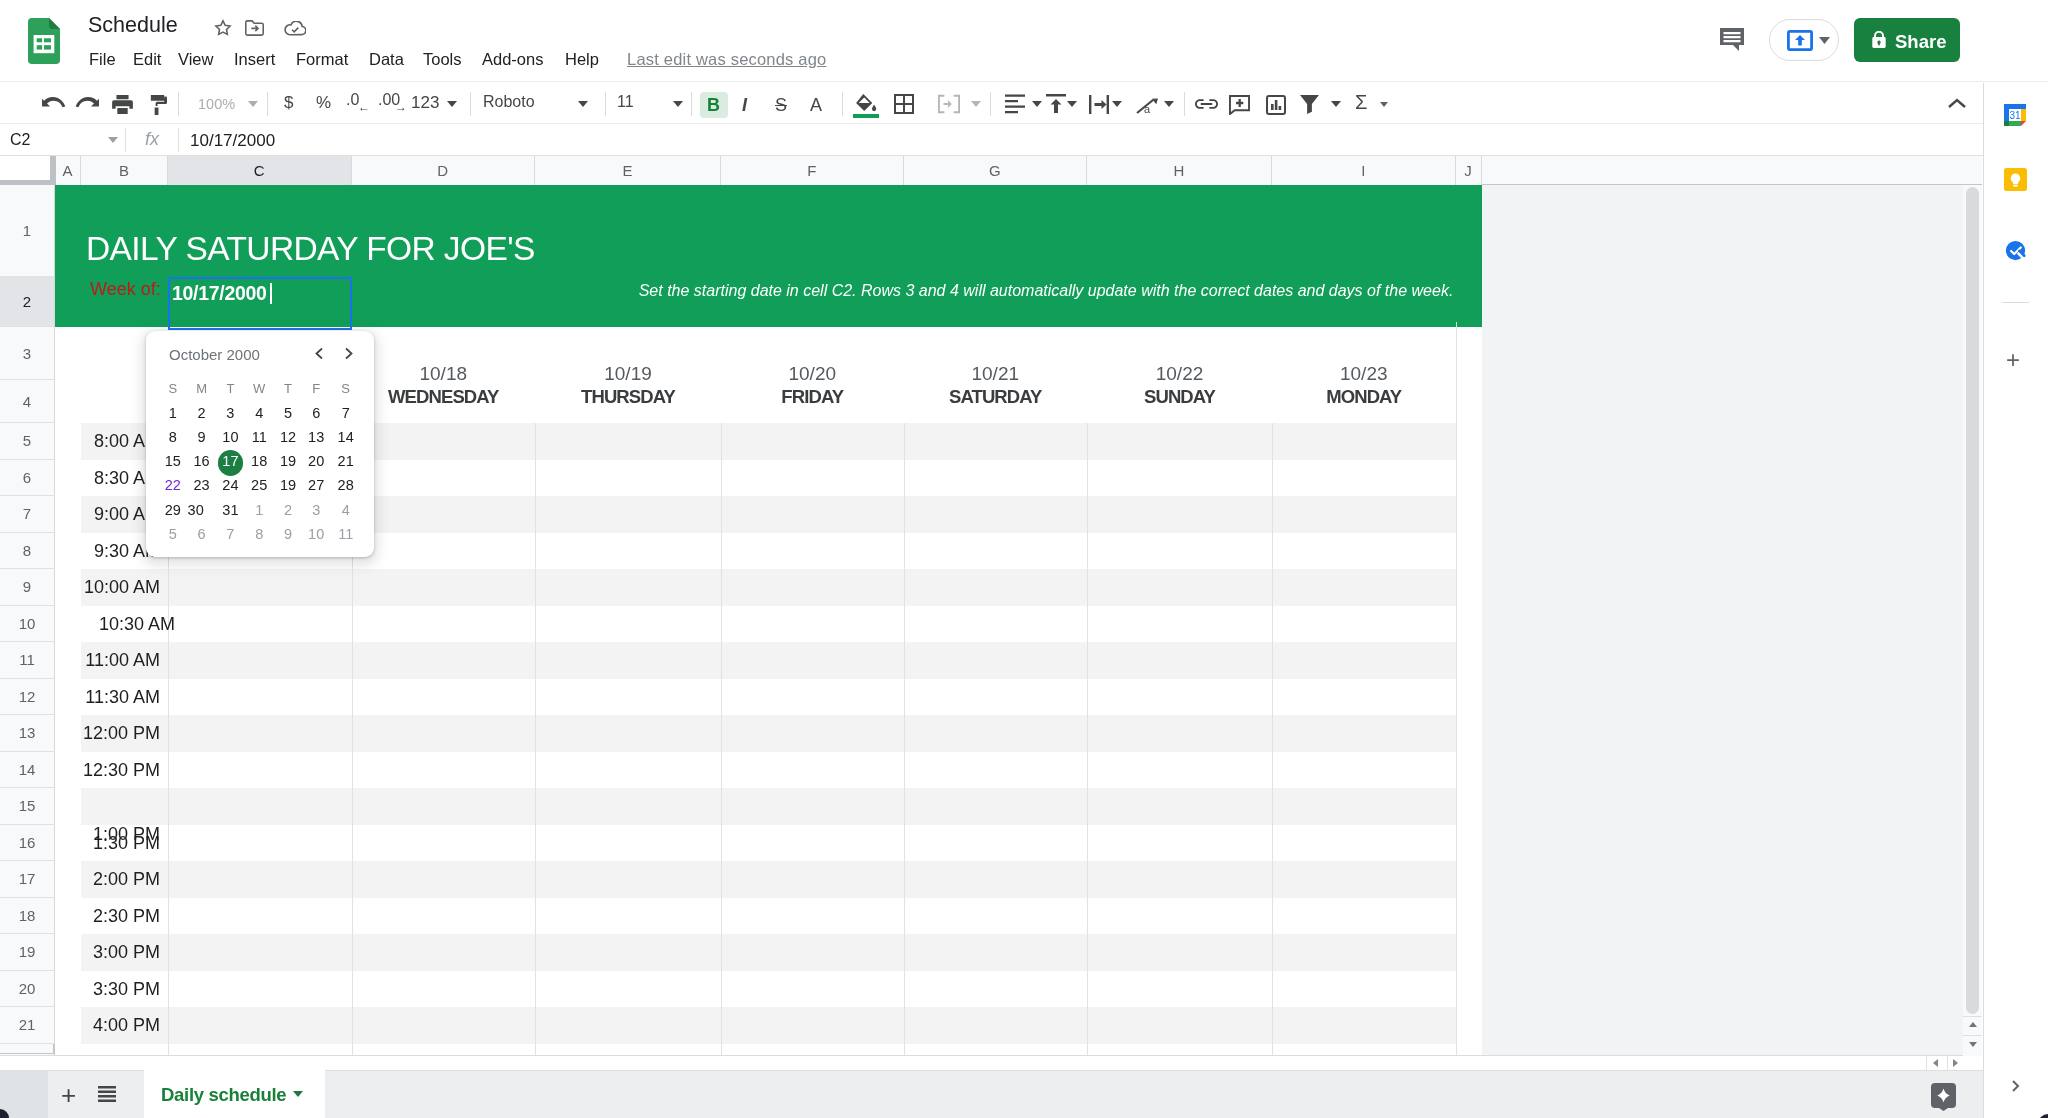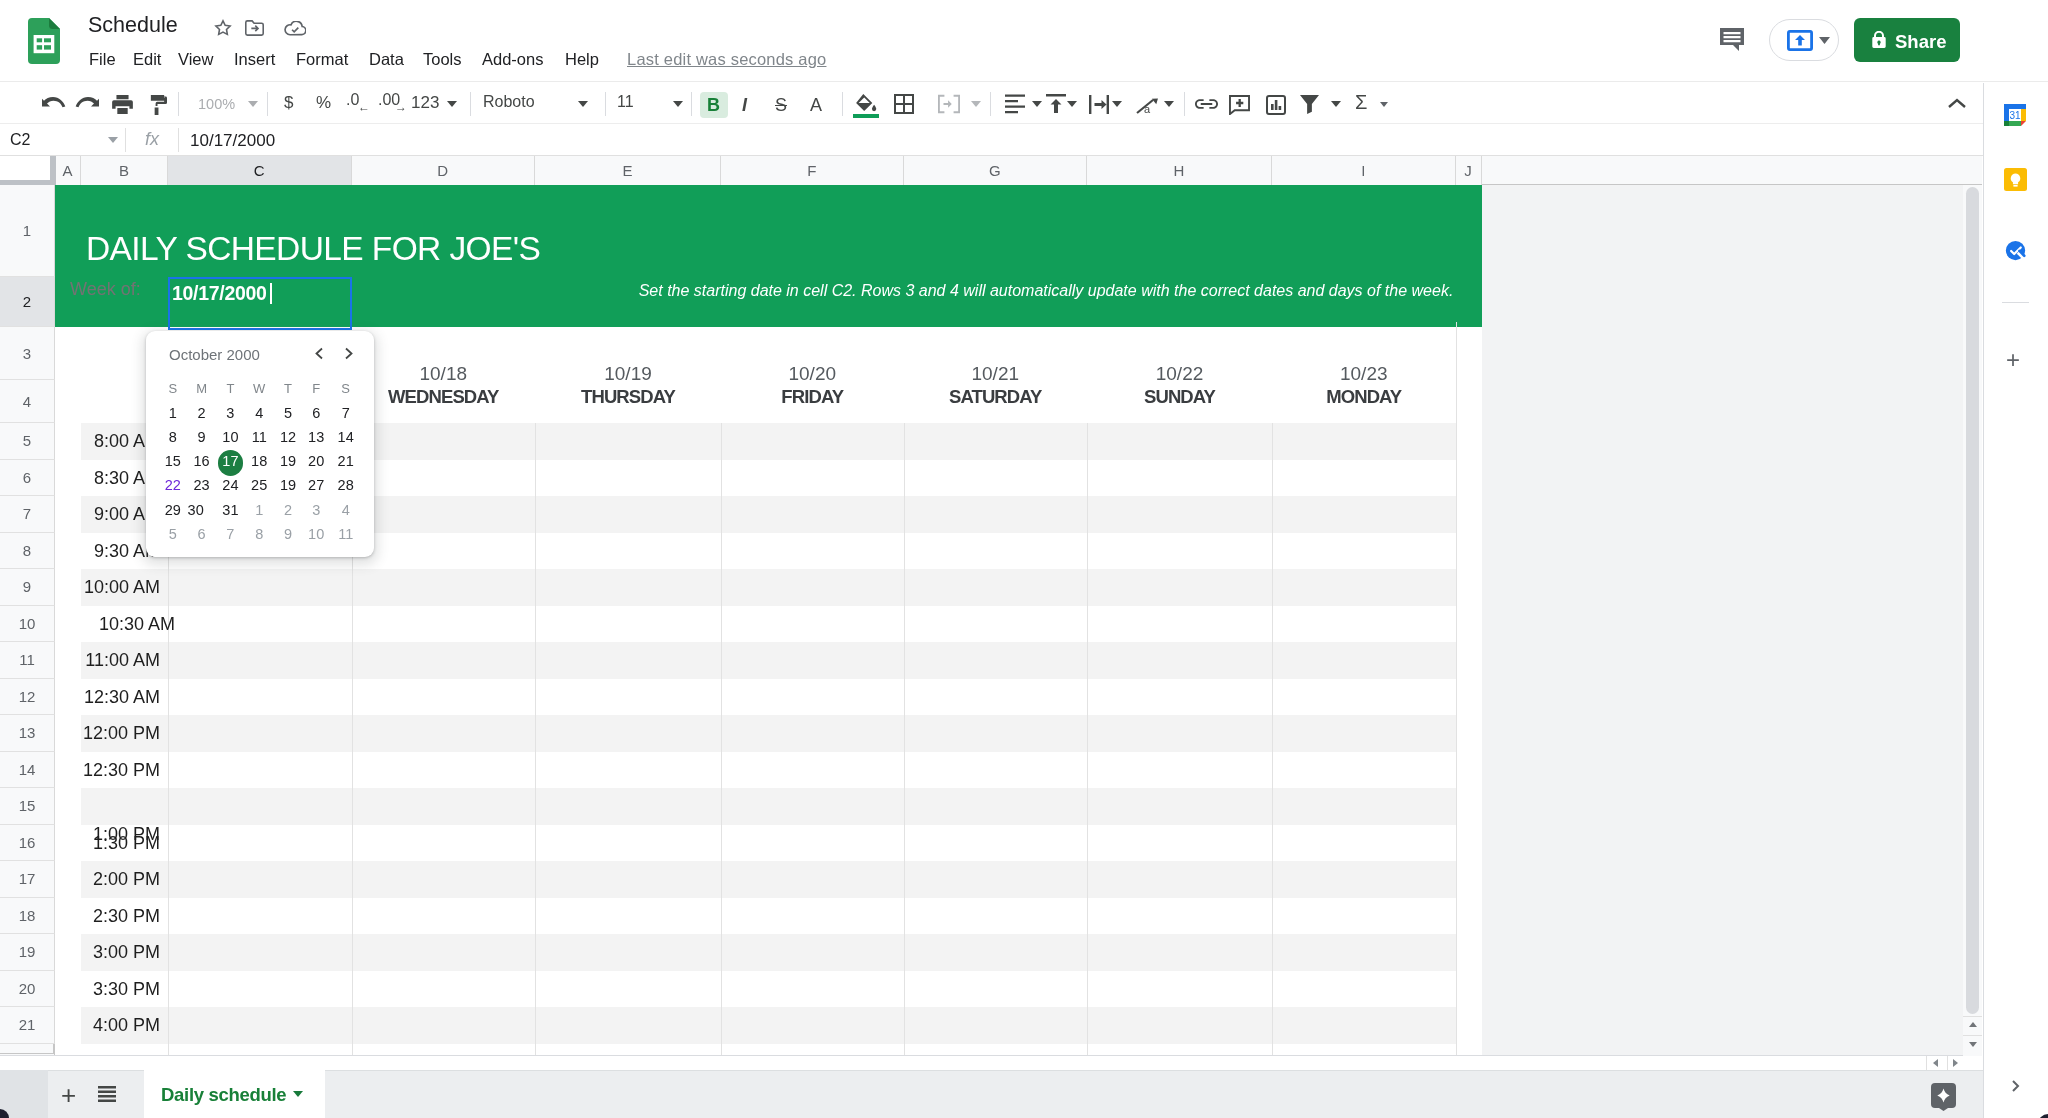--- a/index.html
+++ b/index.html
@@ -236,21 +236,21 @@
 <div class="daylbl" style="left:1087px;width:185px;top:386px;">SUNDAY</div>
 <div class="datelbl" style="left:1272px;width:183.5px;top:362.5px;">10/23</div>
 <div class="daylbl" style="left:1272px;width:183.5px;top:386px;">MONDAY</div>
 <div class="timelbl" style="top:423.0px;height:36.5px;line-height:36.5px;">8:00 AM</div>
 <div class="timelbl" style="top:459.5px;height:36.5px;line-height:36.5px;">8:30 AM</div>
 <div class="timelbl" style="top:496.0px;height:36.5px;line-height:36.5px;">9:00 AM</div>
 <div class="timelbl" style="top:532.5px;height:36.5px;line-height:36.5px;">9:30 AM</div>
 <div class="timelbl" style="top:569.0px;height:36.5px;line-height:36.5px;">10:00 AM</div>
 <div class="timelbl" style="top:605.5px;height:36.5px;line-height:36.5px;margin-left:15px;">10:30 AM</div>
 <div class="timelbl" style="top:642.0px;height:36.5px;line-height:36.5px;">11:00 AM</div>
-<div class="timelbl" style="top:678.5px;height:36.5px;line-height:36.5px;">12:30 AM</div>
+<div class="timelbl" style="top:678.5px;height:36.5px;line-height:36.5px;">11:30 AM</div>
 <div class="timelbl" style="top:715.0px;height:36.5px;line-height:36.5px;">12:00 PM</div>
 <div class="timelbl" style="top:751.5px;height:36.5px;line-height:36.5px;">12:30 PM</div>
 <div class="timelbl" style="top:788.0px;height:36.5px;line-height:36.5px;margin-top:28px;">1:00 PM</div>
 <div class="timelbl" style="top:824.5px;height:36.5px;line-height:36.5px;">1:30 PM</div>
 <div class="timelbl" style="top:861.0px;height:36.5px;line-height:36.5px;">2:00 PM</div>
 <div class="timelbl" style="top:897.5px;height:36.5px;line-height:36.5px;">2:30 PM</div>
 <div class="timelbl" style="top:934.0px;height:36.5px;line-height:36.5px;">3:00 PM</div>
 <div class="timelbl" style="top:970.5px;height:36.5px;line-height:36.5px;">3:30 PM</div>
 <div class="timelbl" style="top:1007.0px;height:36.5px;line-height:36.5px;">4:00 PM</div>
 <div class="abs" style="left:0;top:185px;width:55px;height:872px;background:#f8f9fa;border-right:1px solid #c6c6c6;"></div>
@@ -269,22 +269,22 @@
 <div class="rowhdr" style="top:715.0px;height:36.5px;background:#f8f9fa;color:#5f6368;">13</div>
 <div class="rowhdr" style="top:751.5px;height:36.5px;background:#f8f9fa;color:#5f6368;">14</div>
 <div class="rowhdr" style="top:788.0px;height:36.5px;background:#f8f9fa;color:#5f6368;">15</div>
 <div class="rowhdr" style="top:824.5px;height:36.5px;background:#f8f9fa;color:#5f6368;">16</div>
 <div class="rowhdr" style="top:861.0px;height:36.5px;background:#f8f9fa;color:#5f6368;">17</div>
 <div class="rowhdr" style="top:897.5px;height:36.5px;background:#f8f9fa;color:#5f6368;">18</div>
 <div class="rowhdr" style="top:934.0px;height:36.5px;background:#f8f9fa;color:#5f6368;">19</div>
 <div class="rowhdr" style="top:970.5px;height:36.5px;background:#f8f9fa;color:#5f6368;">20</div>
 <div class="rowhdr" style="top:1007.0px;height:36.5px;background:#f8f9fa;color:#5f6368;">21</div>
 <div class="abs" style="left:0;top:1043.5px;width:54px;height:10.5px;background:#f8f9fa;border-right:1px solid #c6c6c6;border-bottom:1px solid #c6c6c6;"></div>
-<div class="abs" style="left:86px;top:230px;font-size:33.5px;letter-spacing:-0.6px;color:#fff;">DAILY SCHEDULE FOR JOE'S</div>
-<div class="abs" style="left:70px;top:279px;font-size:18px;color:#737373;">Week of:</div>
+<div class="abs" style="left:86px;top:230px;font-size:33.5px;letter-spacing:-0.6px;color:#fff;">DAILY SATURDAY FOR JOE'S</div>
+<div class="abs" style="left:90px;top:279px;font-size:18px;color:#b91c1c;">Week of:</div>
 <div class="abs" style="left:1046px;transform:translateX(-50%);top:282px;white-space:nowrap;font-size:16px;font-style:italic;color:#fff;">Set the starting date in cell C2. Rows 3 and 4 will automatically update with the correct dates and days of the week.</div>
 <div class="abs" style="left:167.5px;top:277px;width:184px;height:53px;border:2px solid #1a73e8;"></div>
 <div class="abs" style="left:172px;top:282px;font-size:19.5px;letter-spacing:-0.3px;font-weight:bold;color:#fff;">10/17/2000</div>
 <div class="abs" style="left:270px;top:283px;width:1.5px;height:21px;background:#fff;"></div>
 <div class="abs" style="left:0;top:1055px;width:1963px;height:15px;background:#fff;border-top:1px solid #dadce0;"></div>
 
 <div class="abs" style="left:1926px;top:1056px;width:1px;height:14px;background:#e0e0e0;"></div>
 <div class="abs" style="left:1947px;top:1056px;width:1px;height:14px;background:#e0e0e0;"></div>
 <span class="abs" style="left:1933px;top:1059px;width:0;height:0;border-top:4px solid transparent;border-bottom:4px solid transparent;border-right:5px solid #80868b;"></span>
 <span class="abs" style="left:1953px;top:1059px;width:0;height:0;border-top:4px solid transparent;border-bottom:4px solid transparent;border-left:5px solid #80868b;"></span>

